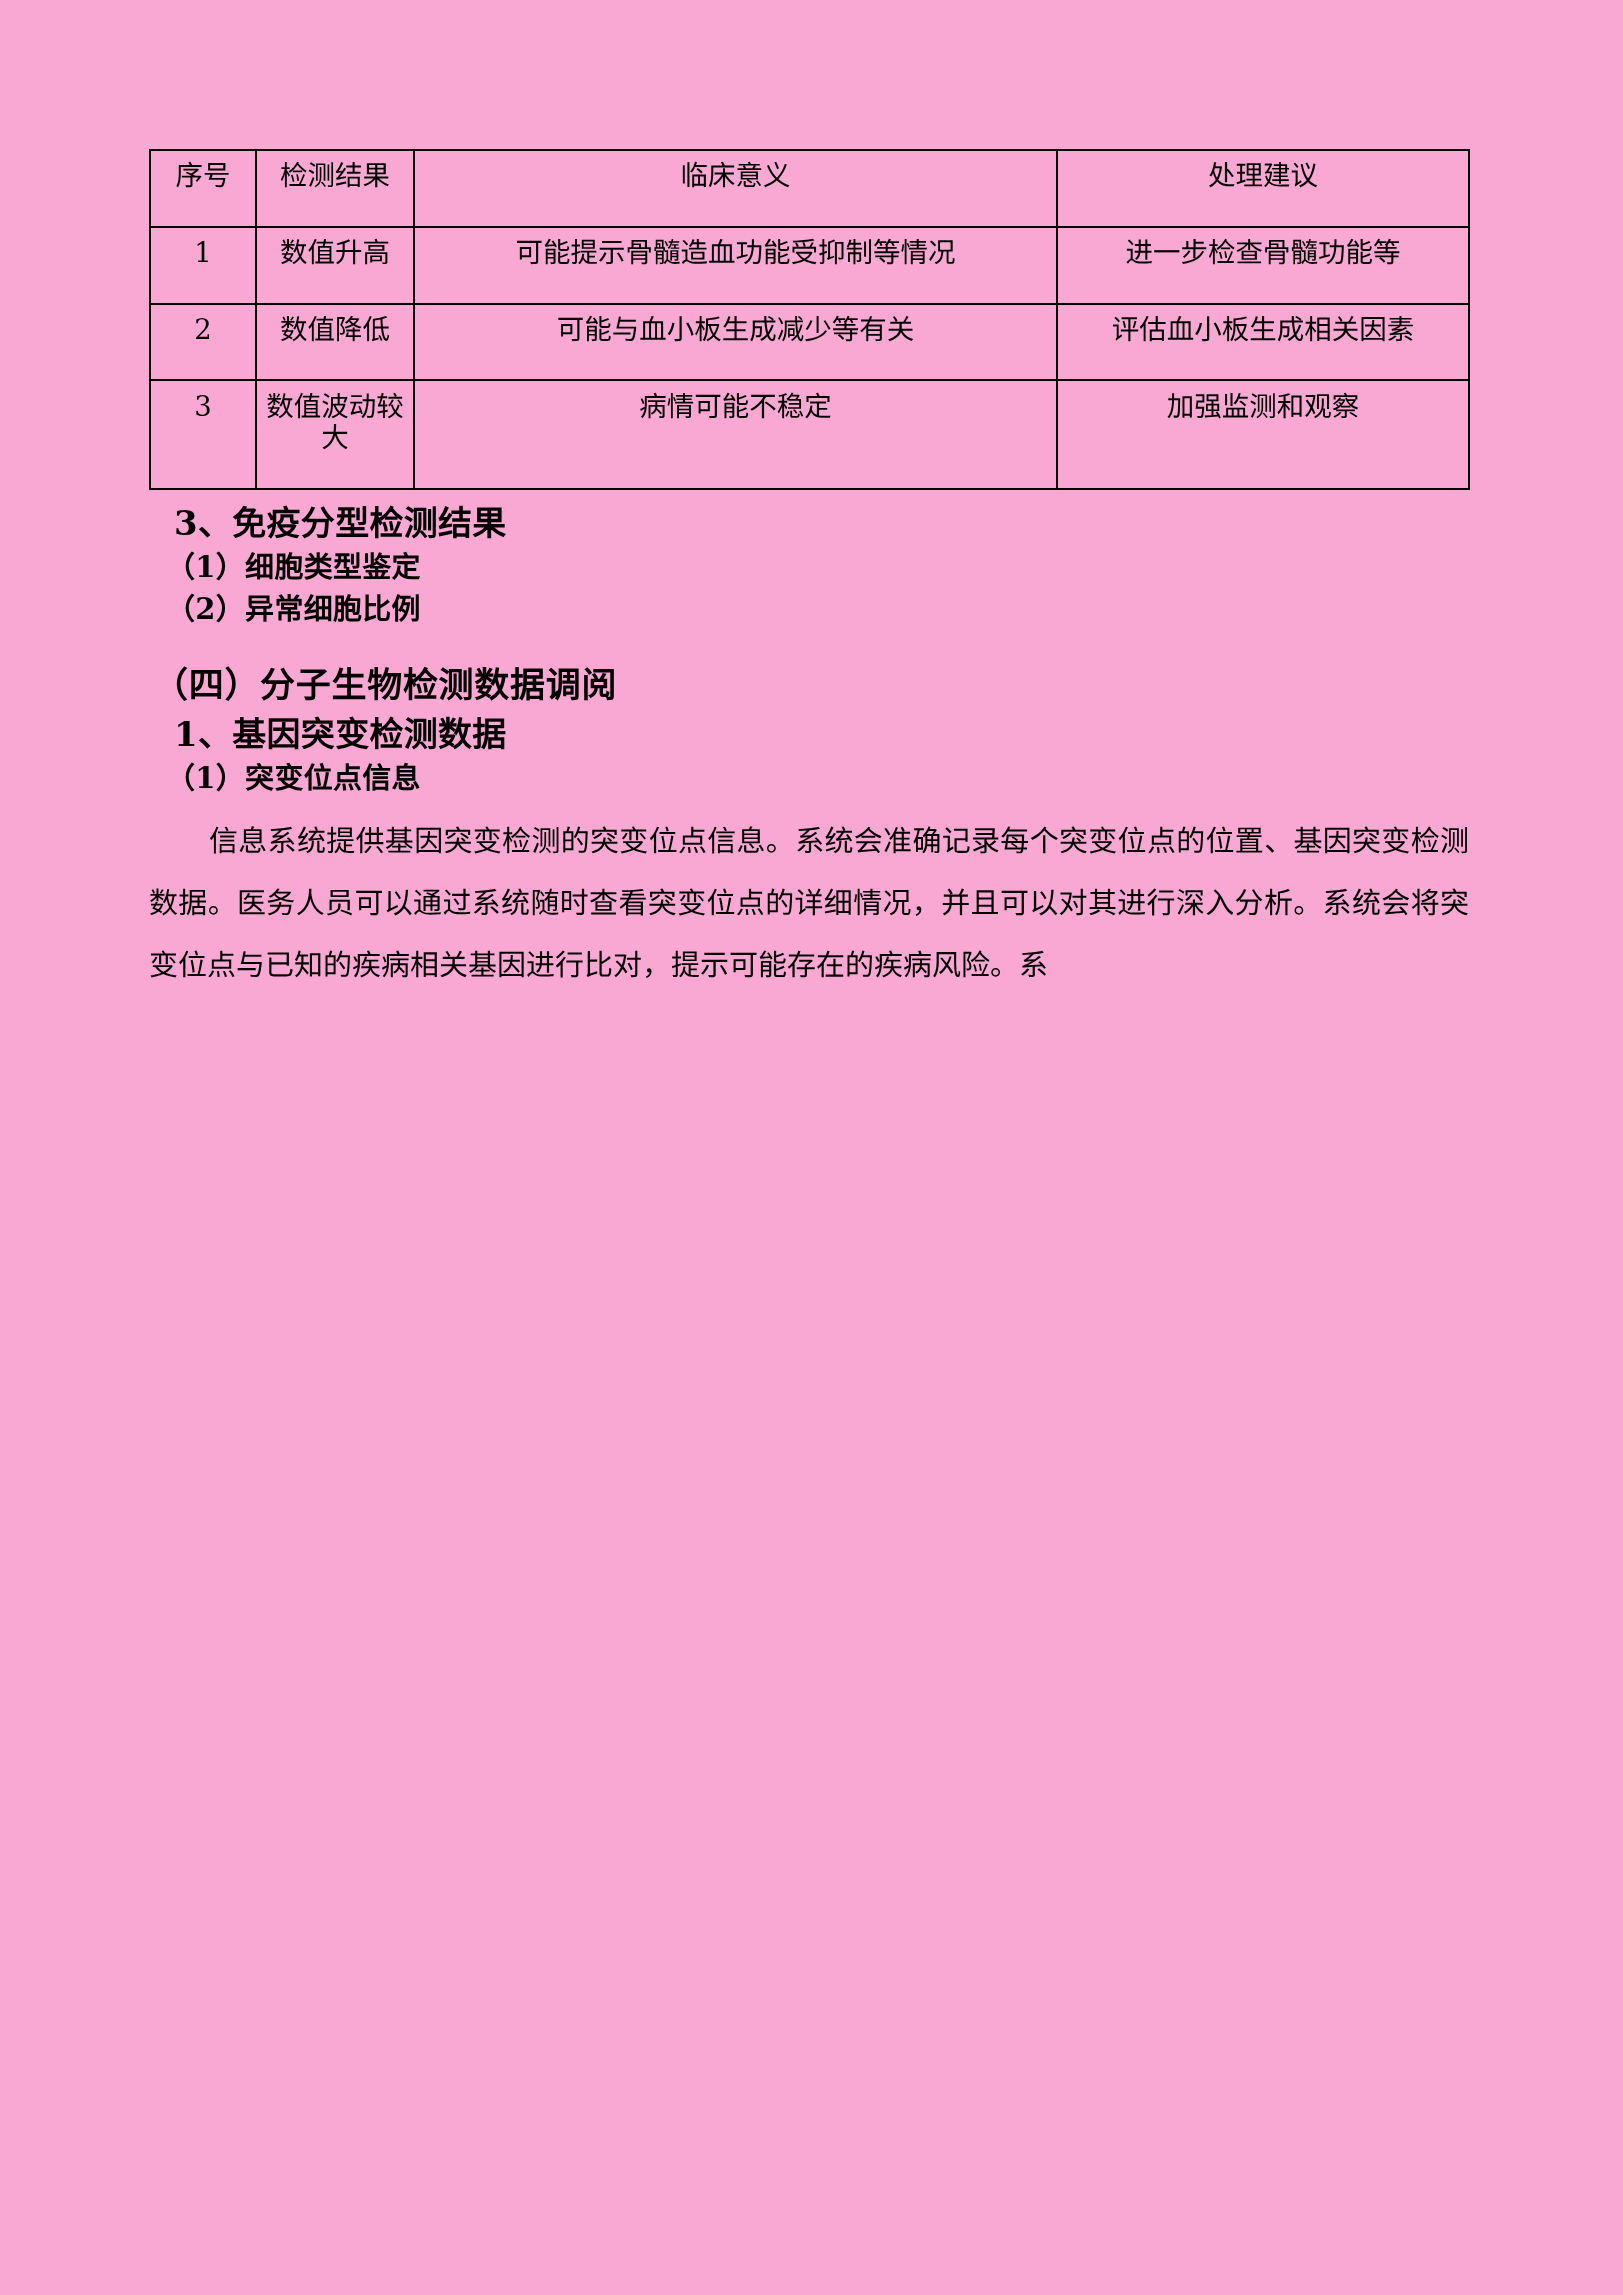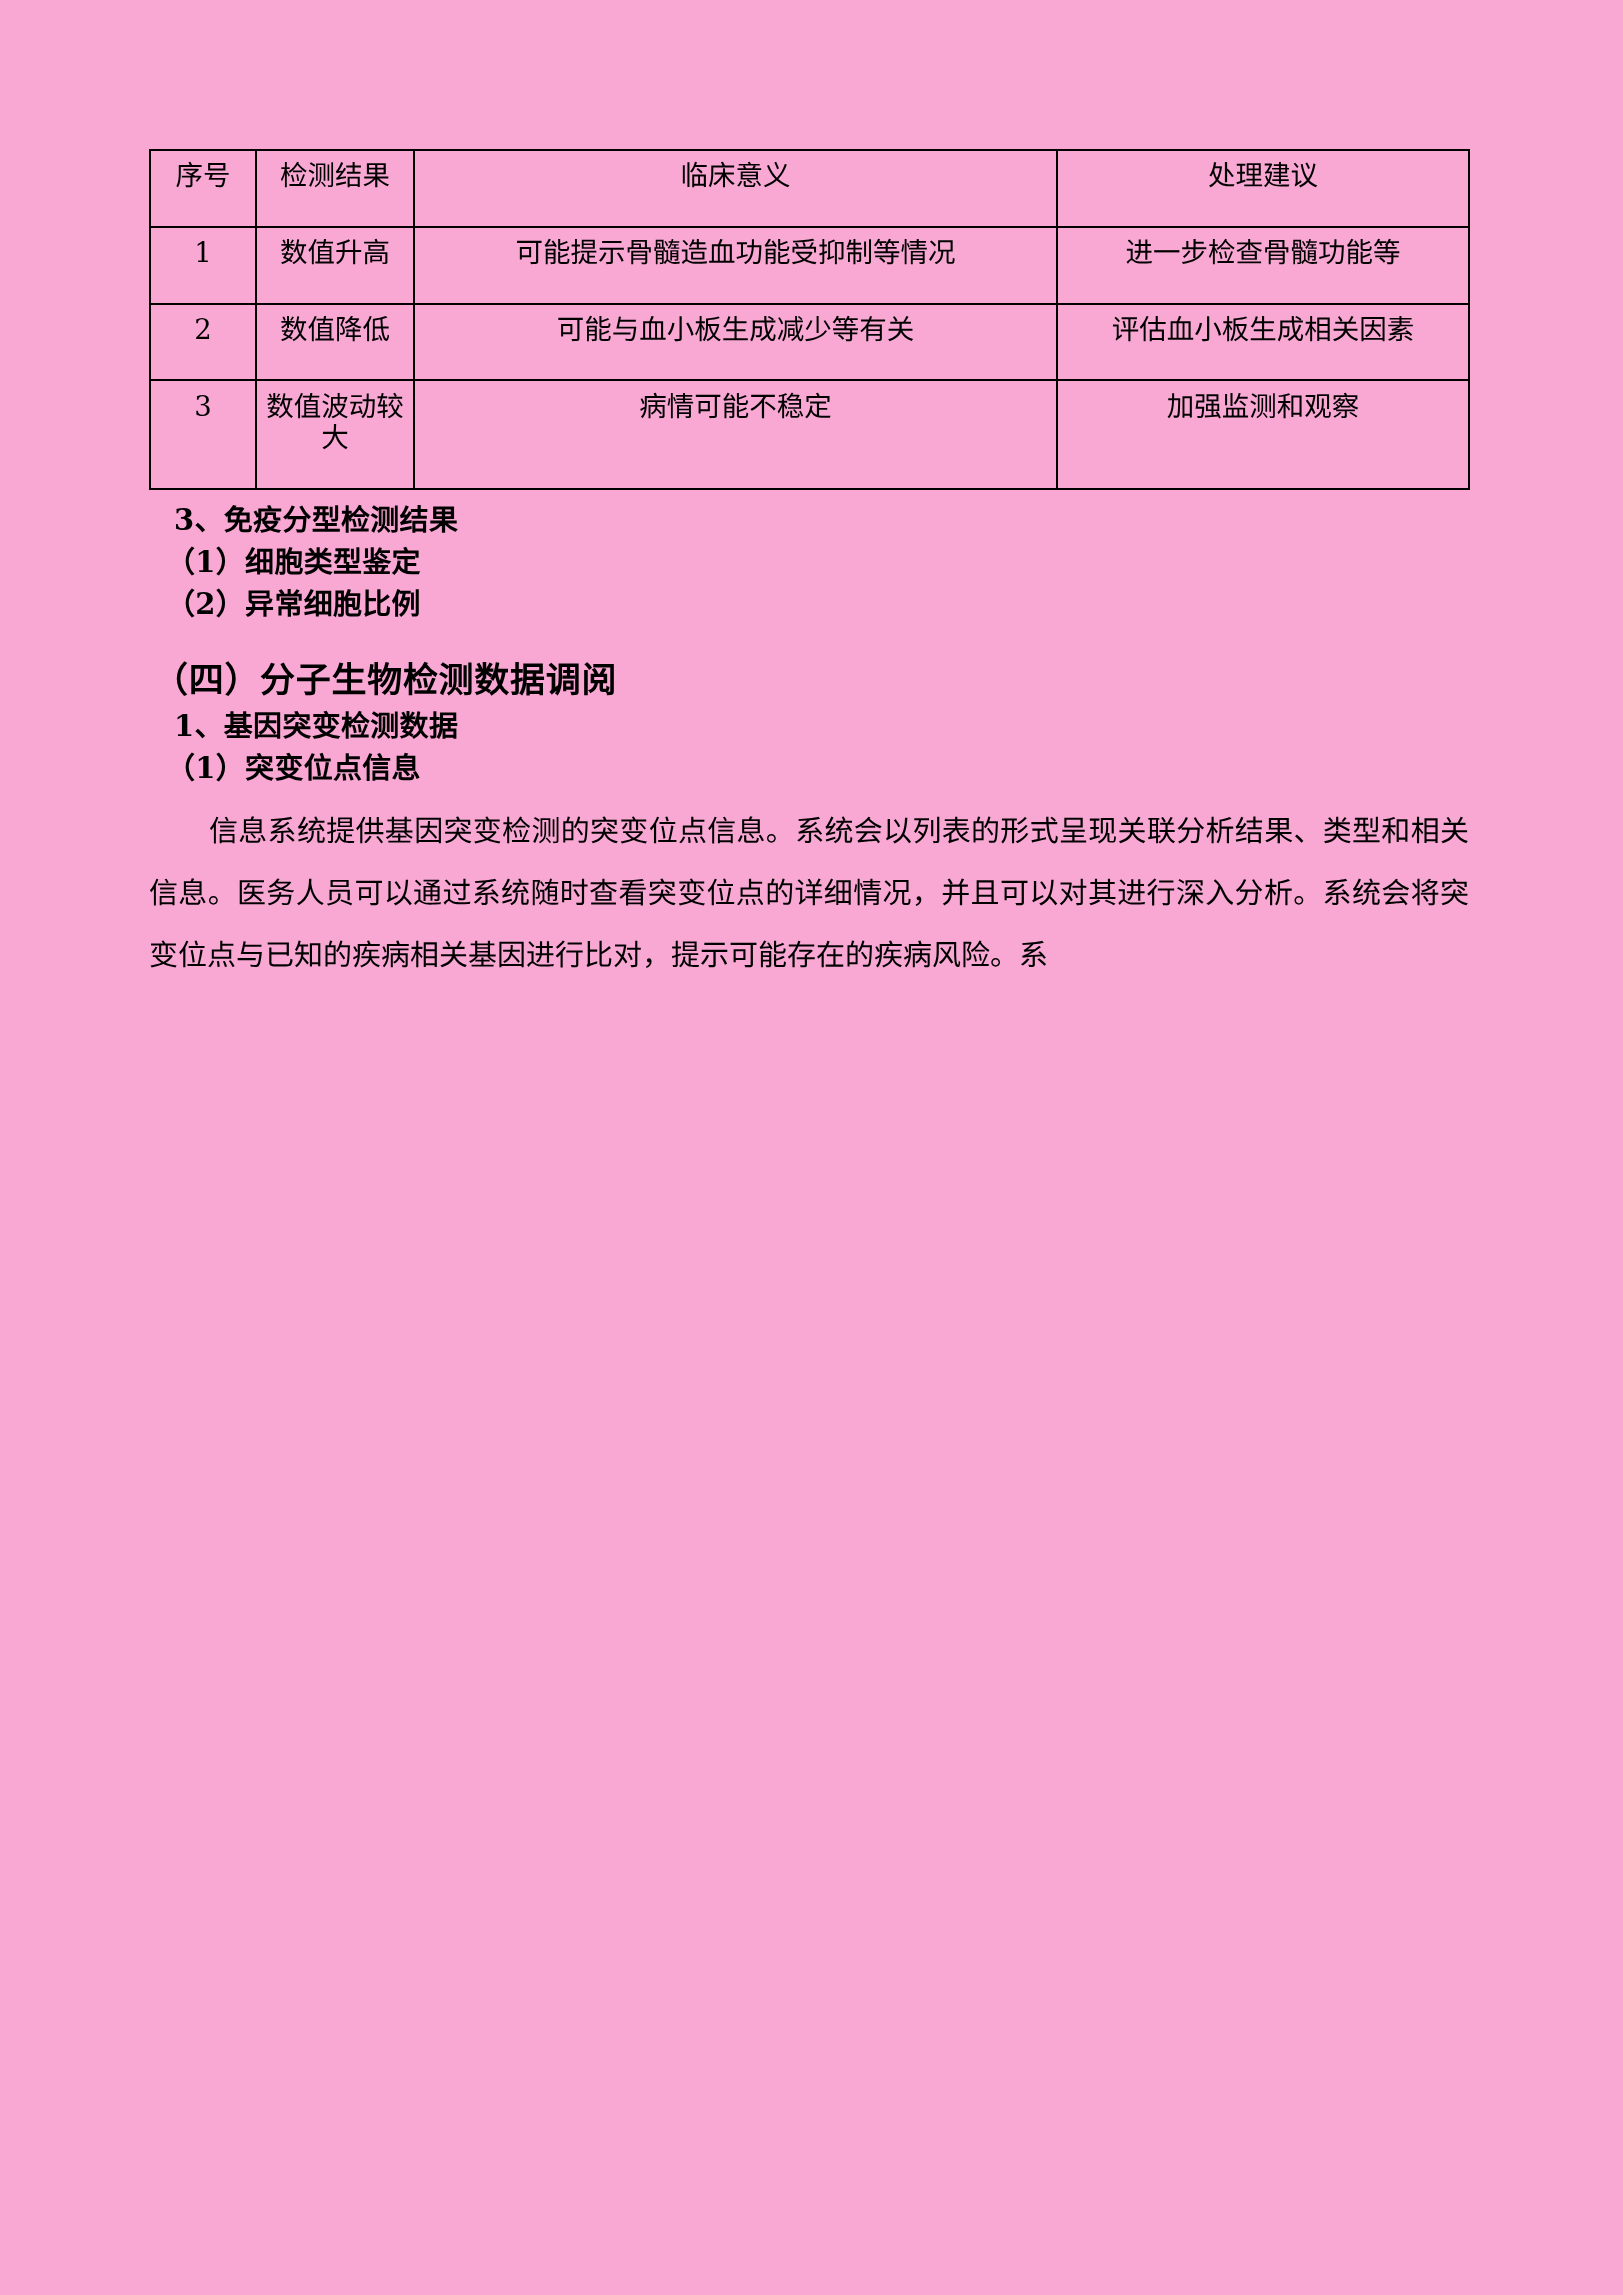--- a/index.html
+++ b/index.html
@@ -39,21 +39,21 @@
     padding: 9.2px 5.2px 34px 5.2px;
     font-family: "DejaVu Serif", "Liberation Serif", serif;
   }
   table.result-table col.c-idx   { width: 106px; }
   table.result-table col.c-res   { width: 158px; }
   table.result-table col.c-mean  { width: 643px; }
   table.result-table col.c-adv   { width: 412px; }
 
   
   .h-num {            
-    font-size: 29px;
+    font-size: 34px;
     font-weight: bold;
     line-height: 1.0;
     margin: 15.7px 0 0 25px;
     letter-spacing: 0.3px;
   }
   .h-paren {          
     font-size: 29px;
     font-weight: bold;
     line-height: 1.0;
     margin: 13px 0 0 17px;
@@ -126,16 +126,16 @@
   <div class="h-paren">（1）细胞类型鉴定</div>
 
   <div class="h-paren">（2）异常细胞比例</div>
 
 
   <div class="h-section">（四）分子生物检测数据调阅</div>
 
   <div class="h-num">1、基因突变检测数据</div>
 
   <div class="h-paren">（1）突变位点信息</div>
-  <p class="body">信息系统提供基因突变检测的突变位点信息。系统会以列表的形式呈现关联分析结果、类型和相关信息。医务人员可以通过系统随时查看突变位点的详细情况，并且可以对其进行深入分析。系统会将突变位点与已知的疾病相关基因进行比对，提示可能存在的疾病风险。系</p>
+  <p class="body">信息系统提供基因突变检测的突变位点信息。系统会准确记录每个突变位点的位置、基因突变检测数据。医务人员可以通过系统随时查看突变位点的详细情况，并且可以对其进行深入分析。系统会将突变位点与已知的疾病相关基因进行比对，提示可能存在的疾病风险。系</p>
 
 </div>
 
 
 </body></html>

